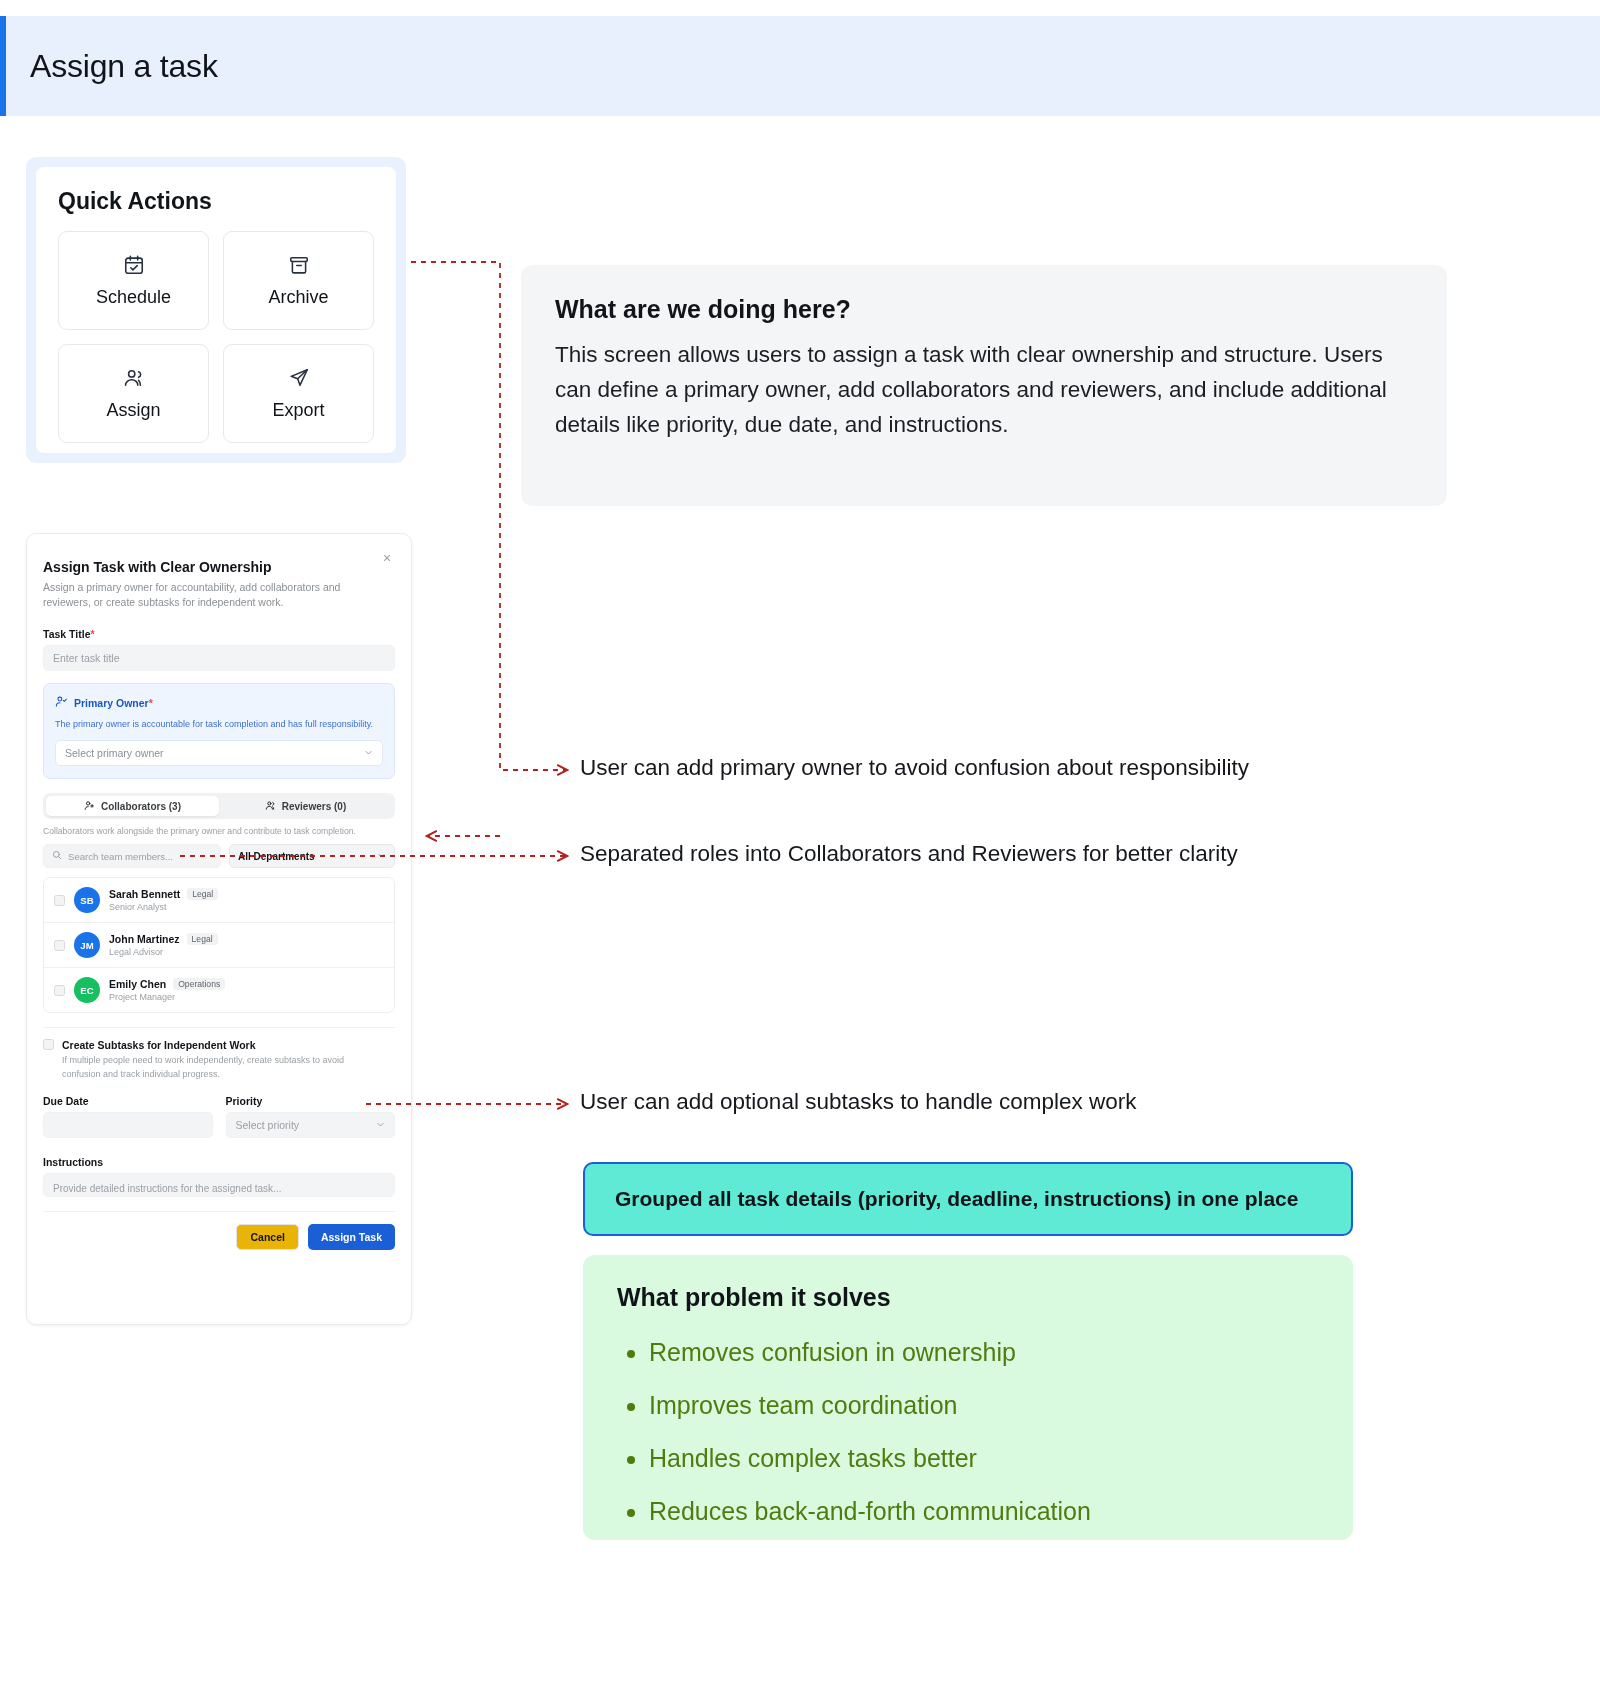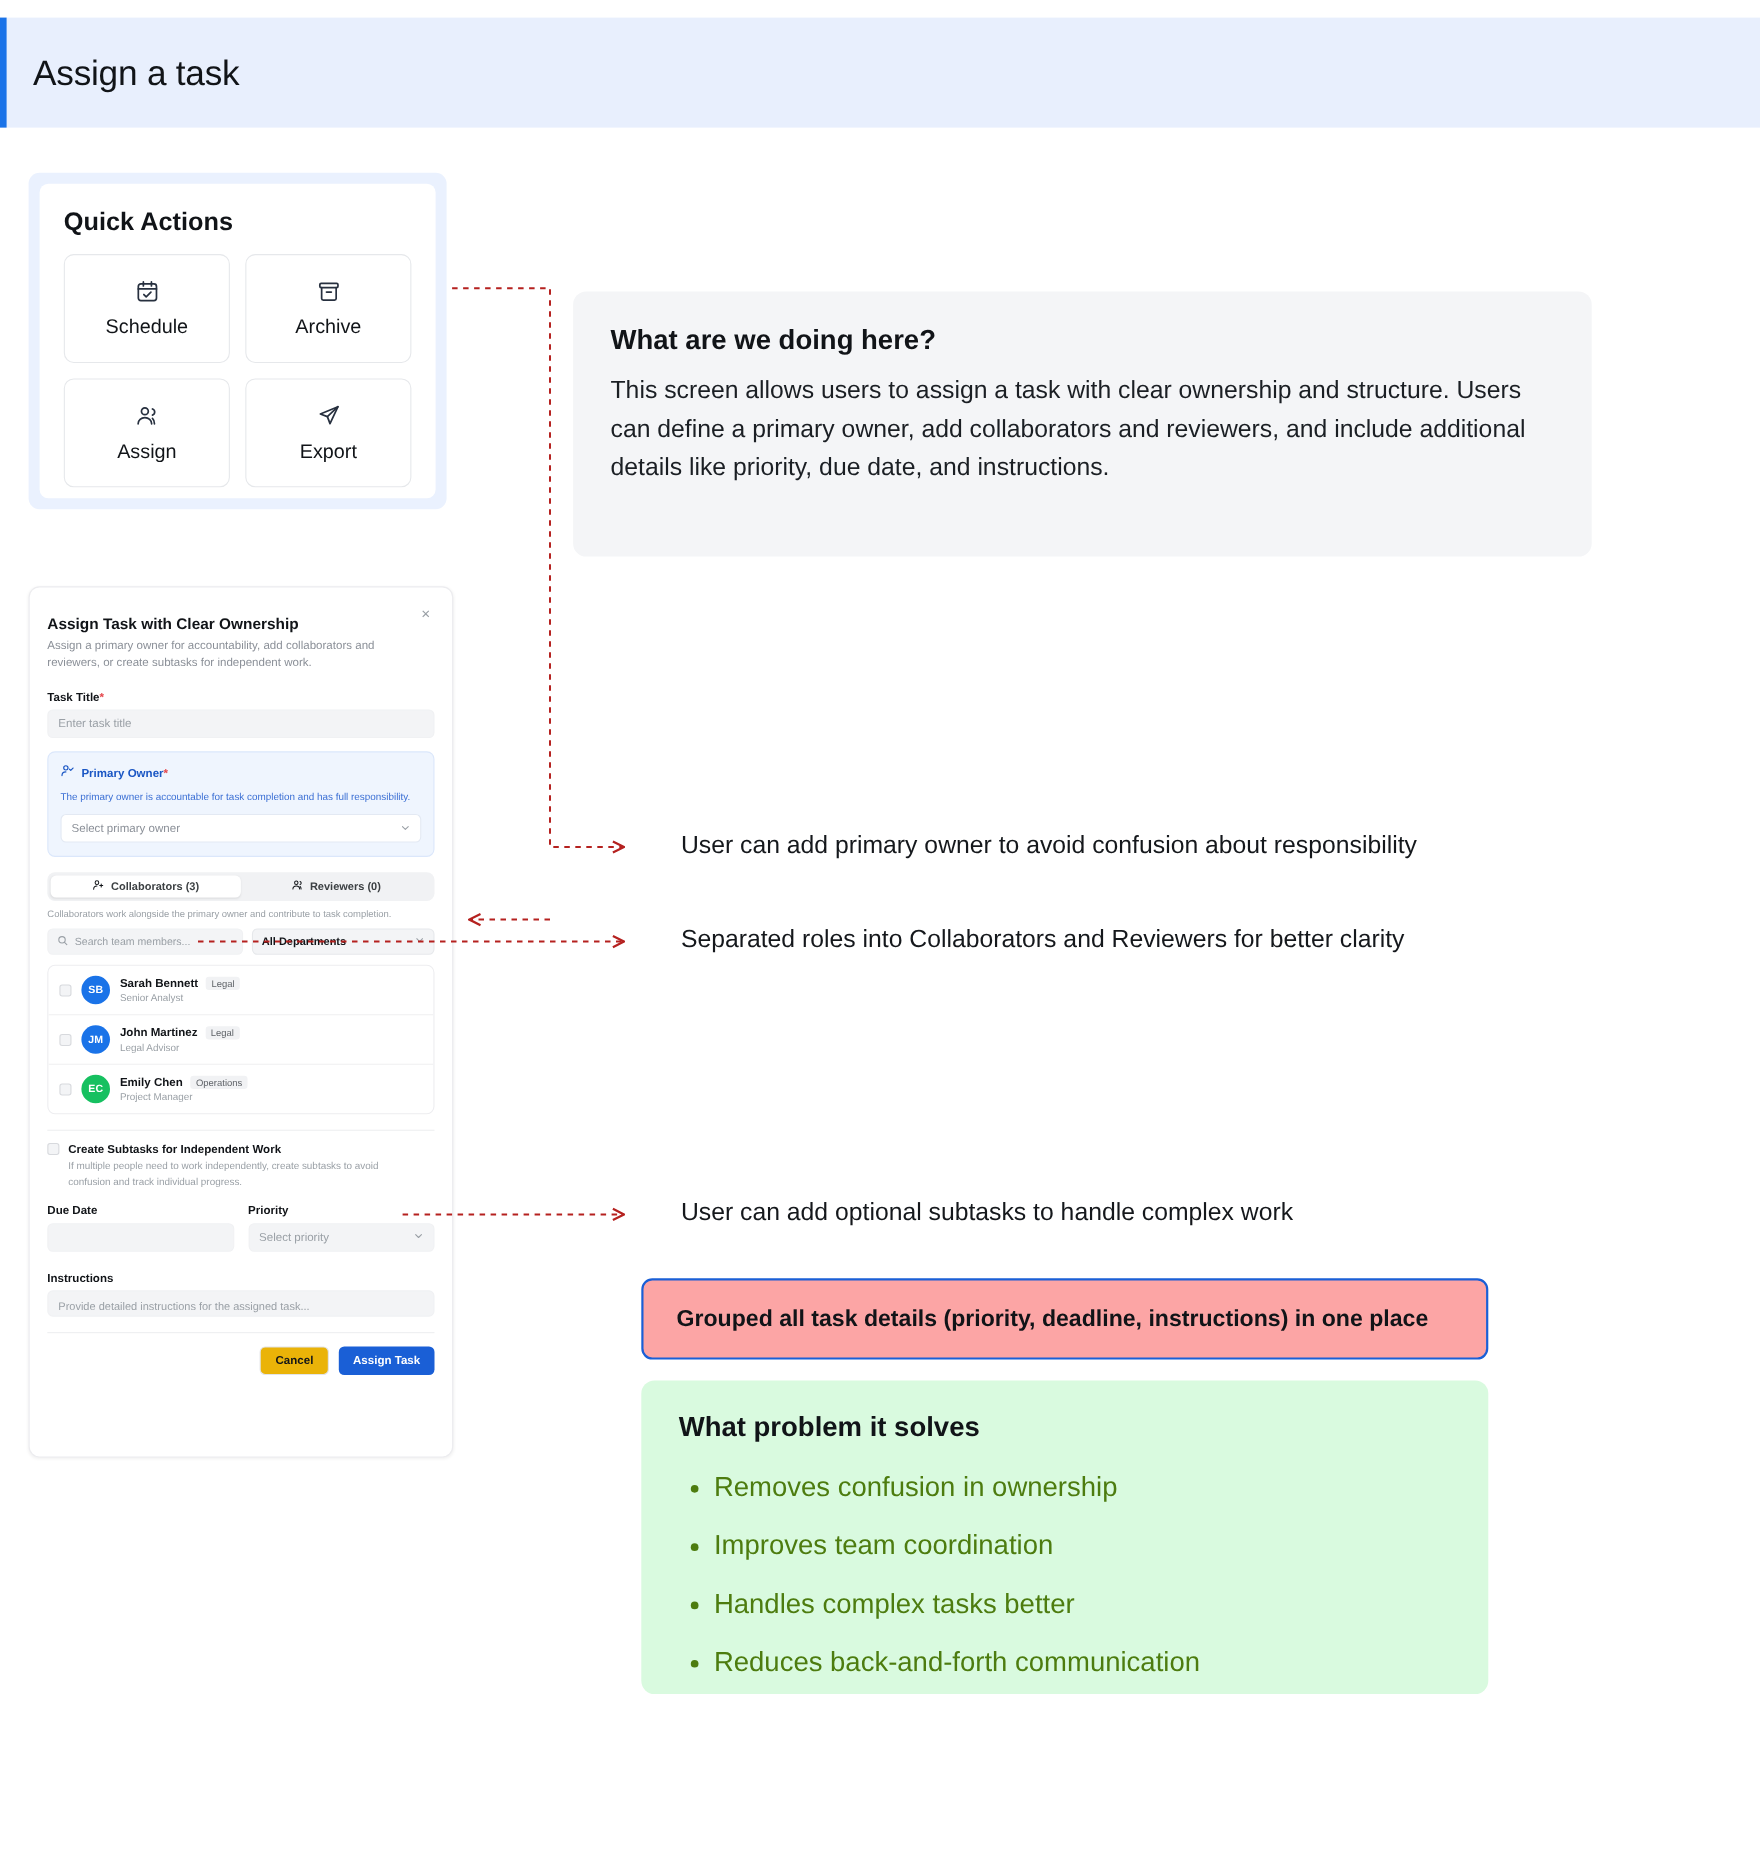--- a/index.html
+++ b/index.html
@@ -146,29 +146,29 @@
     font-size:10.5px; font-weight:700; color:#111418; background:#eab308;
     border:1px solid #e2e4e8; border-radius:5px; padding:6px 13px;
   }
   .btn-primary{
     font-size:10.5px; font-weight:700; color:#fff; background:#1a5fd6;
     border:none; border-radius:5px; padding:7px 13px;
   }
 
   
   .anno{
-    position:absolute; font-size:22.5px; color:#15181c; white-space:nowrap;margin-left:39px;
+    position:absolute; font-size:22.5px; color:#15181c; white-space:nowrap;
   }
   .anno1{ left:580px; top:755px; }
   .anno2{ left:580px; top:841px; }
   .anno3{ left:580px; top:1089px; }
 
   .callout-blue{
     position:absolute; left:583px; top:1162px; width:770px; height:74px;
-    border:2px solid #1a5fd6; border-radius:10px; background:#fca5a5;
+    border:2px solid #1a5fd6; border-radius:10px; background:#5eead4;
     display:flex; align-items:center; padding:0 30px;
     font-size:21px; font-weight:700; color:#111418;
   }
   .callout-green{
     position:absolute; left:583px; top:1255px; width:770px; height:285px;
     background:#d9fadf; border-radius:12px; padding:28px 34px;
   }
   .callout-green h3{ margin:0 0 12px 0; font-size:25px; font-weight:700; color:#111418; }
   .callout-green ul{ margin:0; padding-left:32px; }
   .callout-green li{ font-size:25px; color:#4d7c0f; line-height:1.0; margin-bottom:22px;margin-top:28px; }

